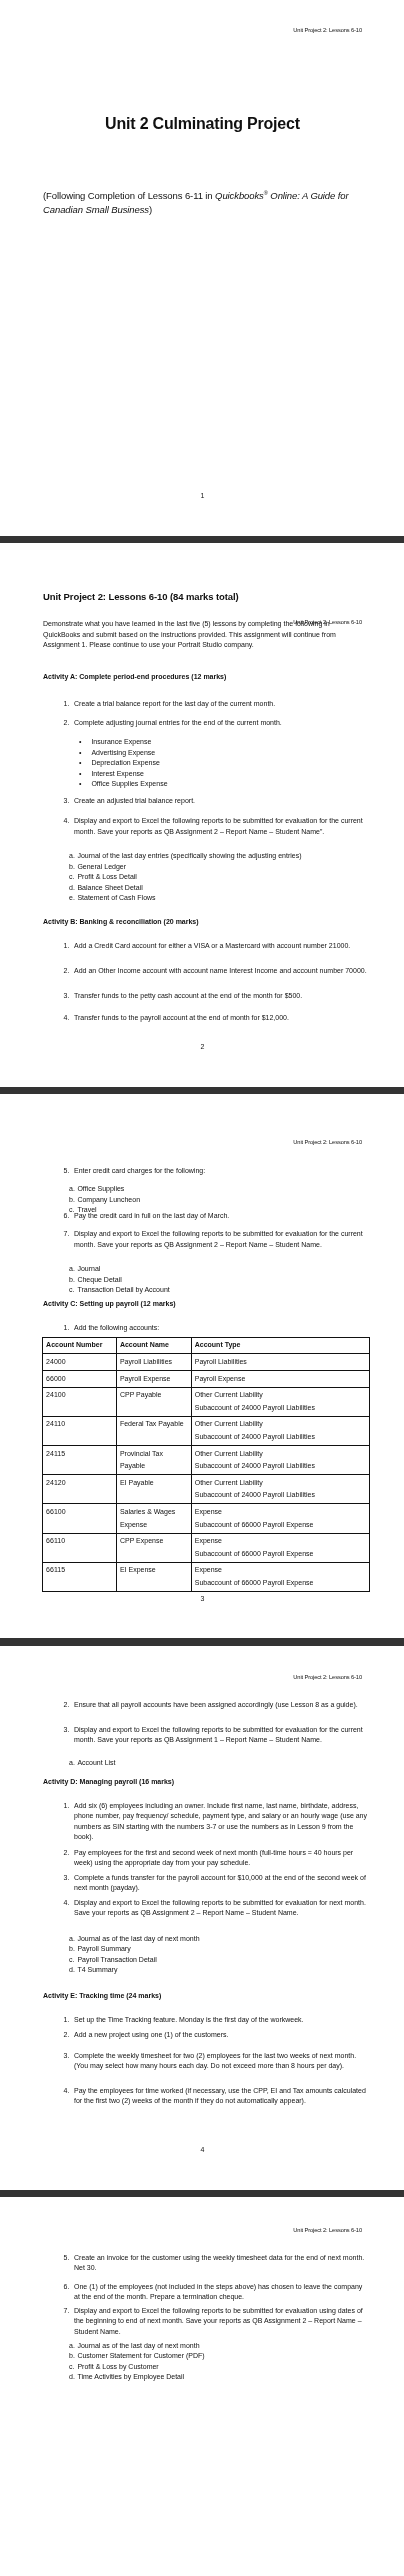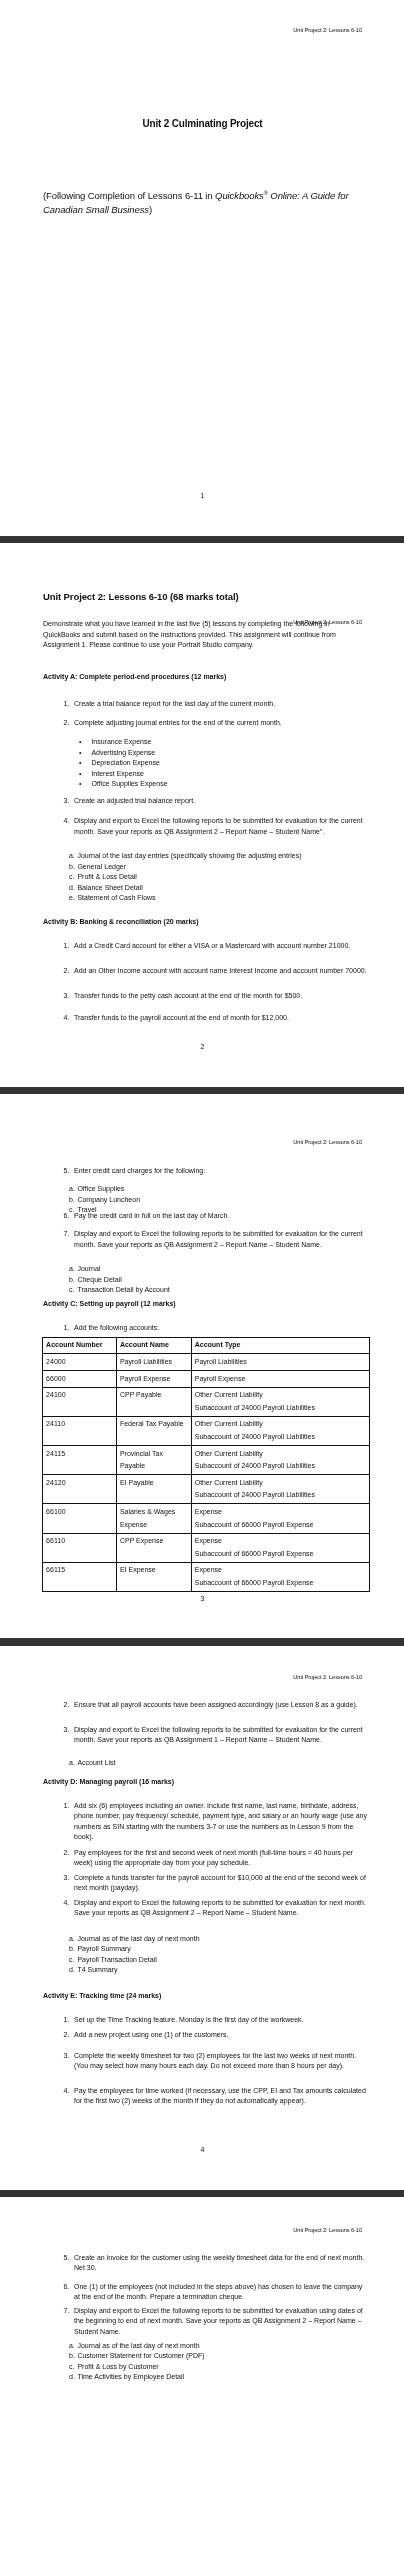--- a/index.html
+++ b/index.html
@@ -17,21 +17,21 @@
     position: absolute; right: 43px; font-size: 5.7px; line-height: 7.2px;
     color: #111111; letter-spacing: -0.1px;
   }
   .pnum {
     position: absolute; left: 0; width: 405px; text-align: center;
     font-size: 7px; line-height: 8.2px;
   }
   .abs { position: absolute; }
   .title {
     left: 0; width: 405px; text-align: center; font-weight: bold;
-    font-size: 10px; line-height: 17.5px; letter-spacing: -0.2px;
+    font-size: 16px; line-height: 17.5px; letter-spacing: -0.2px;
   }
   .subtitle { left: 43px; width: 325px; font-size: 9.5px; line-height: 14.4px; letter-spacing: -0.1px; }
   .subtitle i { font-style: italic; }
   .subtitle sup { font-size: 5.7px; vertical-align: top; line-height: 7.2px; position: relative; top: 0.5px; }
   .h1 { left: 43px; font-weight: bold; font-size: 9.5px; line-height: 12.4px; letter-spacing: -0.1px; }
   .h2 { left: 43px; font-weight: bold; font-size: 7px; line-height: 9.3px; }
   .para { left: 43px; width: 319px; font-size: 7px; line-height: 10.6px; }
   .num-item { left: 50px; width: 319px; display: flex; }
   .num-item .n { width: 24px; text-align: right; padding-right: 4.6px; flex: 0 0 24px; }
   .num-item .t { flex: 1; width: 289px; line-height: 10.5px; }
@@ -62,21 +62,21 @@
 <div class="page" style="height:536px;">
   <div class="hdr" style="top:27px;">Unit Project 2: Lessons 6-10</div>
   <div class="abs title" style="top:115px;">Unit 2 Culminating Project</div>
   <div class="abs subtitle" style="top:189px;"><span>(Following Completion of Lessons 6-11 in </span><i>Quickbooks</i><sup>®</sup><i> Online: A Guide for Canadian Small Business</i><span>)</span></div>
   <div class="pnum" style="top:492px;">1</div>
 </div>
 <div class="sep"></div>
 
 <div class="page" style="height:544px;">
   <div class="hdr" style="top:76px;">Unit Project 2: Lessons 6-10</div>
-  <div class="abs h1" style="top:48px;">Unit Project 2: Lessons 6-10 (68 marks total)</div>
+  <div class="abs h1" style="top:48px;">Unit Project 2: Lessons 6-10 (84 marks total)</div>
   <div class="abs para" style="top:76px;">Demonstrate what you have learned in the last five (5) lessons by completing the following in QuickBooks and submit based on the instructions provided. This assignment will continue from Assignment 1. Please continue to use your Portrait Studio company.</div>
   <div class="abs h2" style="top:129px;">Activity A: Complete period-end procedures (12 marks)</div>
 
   <div class="abs num-item" style="top:156px;">
       <span class="n">1.</span>
       <span class="t">Create a trial balance report for the last day of the current month.</span>
     </div>
   <div class="abs num-item" style="top:175px;">
       <span class="n">2.</span>
       <span class="t">Complete adjusting journal entries for the end of the current month.</span>

